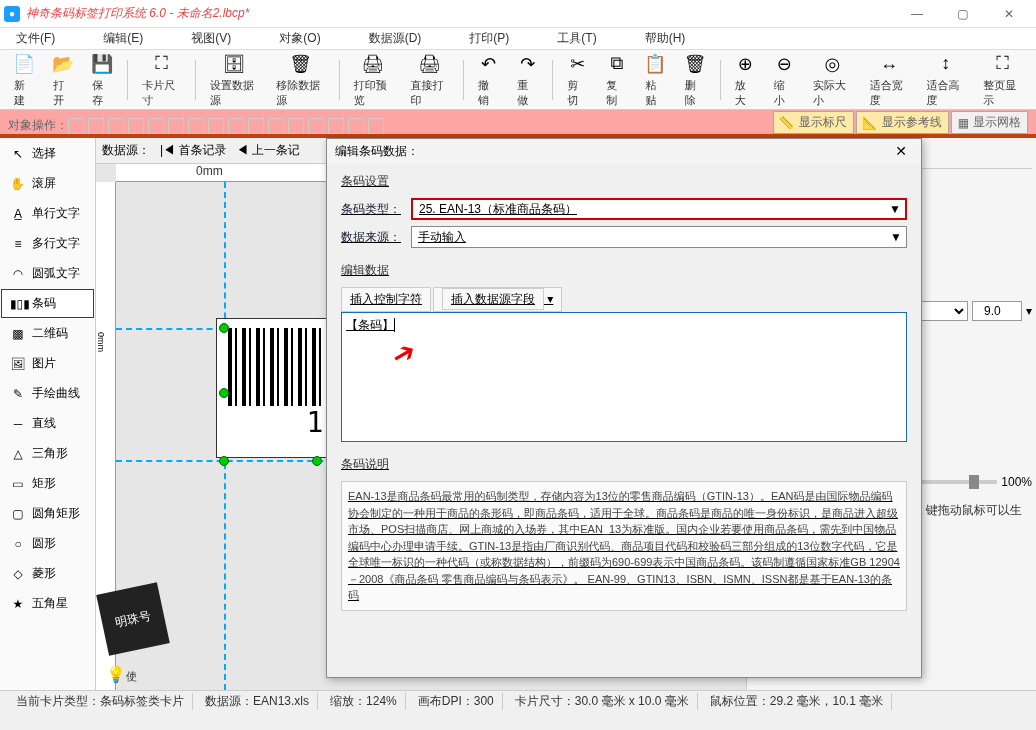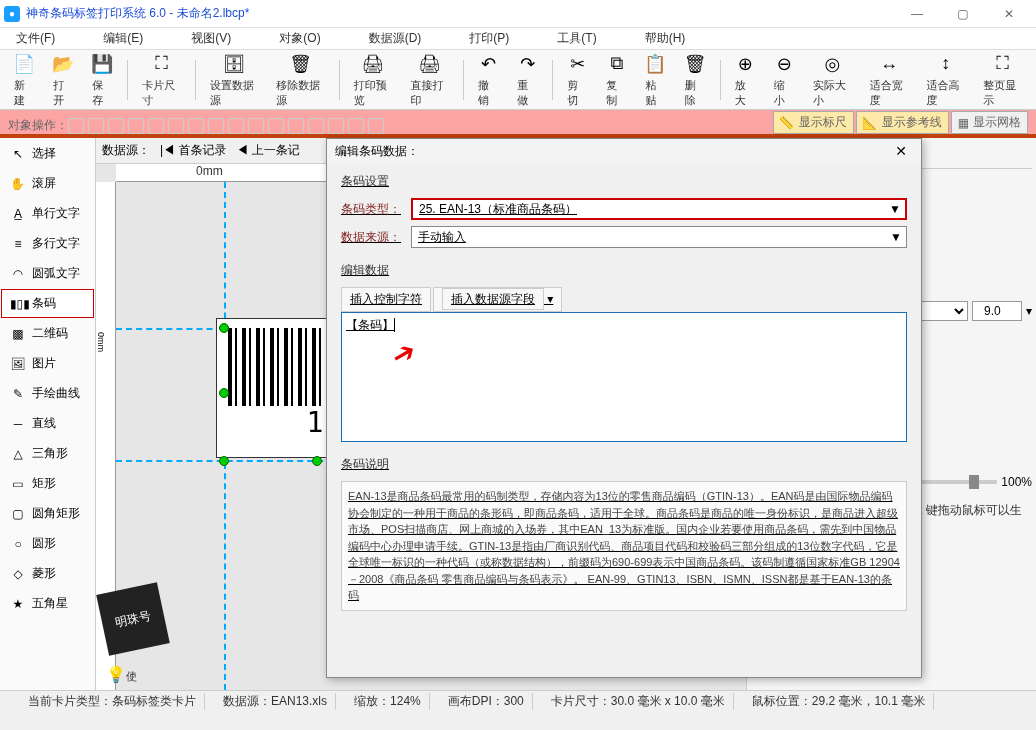--- a/index.html
+++ b/index.html
@@ -1,19 +1,19 @@
 <!DOCTYPE html>
 <html><head>
 <meta charset="utf-8">
 <style>
 *{box-sizing:border-box;margin:0;padding:0;font-family:"Microsoft YaHei","SimSun",sans-serif;font-size:12px;}
 body{background:#f0f0f0;width:1036px;height:730px;overflow:hidden;position:relative;}
 .titlebar{height:28px;background:#fff;display:flex;align-items:center;padding:0 4px;border-bottom:1px solid #e0e0e0;}
 .titlebar .logo{width:16px;height:16px;background:#1a9fff;border-radius:3px;margin-right:6px;display:inline-flex;align-items:center;justify-content:center;color:#fff;font-size:10px;}
-.titlebar .title{flex:1;color:#1d4ed8;}
+.titlebar .title{flex:1;color:#ef4444;font-style:italic;}
 .titlebar .winbtn{width:46px;height:28px;display:flex;align-items:center;justify-content:center;color:#666;}
 .menubar{height:22px;background:#fff;display:flex;align-items:center;padding:0 8px;border-bottom:1px solid #ddd;gap:32px;}
 .menubar span{padding:2px 8px;color:#333;}
 .maintb{height:60px;background:#f8f8f8;display:flex;align-items:center;padding:4px 6px;border-bottom:1px solid #ccc;gap:2px;}
 .tbbtn{display:flex;flex-direction:column;align-items:center;padding:2px 8px;min-width:36px;}
 .tbbtn .ico{width:24px;height:24px;display:flex;align-items:center;justify-content:center;font-size:18px;}
 .tbbtn .lbl{font-size:11px;color:#333;margin-top:2px;}
 .tbsep{width:1px;height:40px;background:#ccc;margin:0 4px;}
 .subtb{height:28px;background:#fca5a5;display:flex;align-items:flex-end;padding:0 8px;border-bottom:4px solid #c2410c;color:#666;}
 .subtb .right{margin-left:auto;display:flex;gap:2px;}
@@ -32,30 +32,30 @@
 .guide-v{position:absolute;top:44px;bottom:0;border-left:2px dashed #0af;}
 .guide-h{position:absolute;left:20px;right:0;border-top:2px dashed #0af;}
 .handle{width:10px;height:10px;background:#0c0;border:1px solid #060;border-radius:50%;position:absolute;}
 .barcodeobj{position:absolute;left:132px;top:190px;width:180px;}
 .bars{height:78px;background:repeating-linear-gradient(90deg,#000 0 4px,#fff 4px 7px,#000 7px 9px,#fff 9px 14px);}
 .bnum{font-size:28px;font-family:monospace;letter-spacing:6px;text-align:center;}
 .rightpanel{width:290px;background:#f5f5f5;border-left:1px solid #ccc;padding:4px;}
 .rightpanel .row{display:flex;align-items:center;margin:4px 0;gap:4px;}
 .rightpanel .tabhdr{display:flex;border-bottom:1px solid #ccc;}
 .rightpanel .tabhdr span{padding:4px 12px;border:1px solid #ccc;border-bottom:none;background:#fff;}
-.statusbar{height:22px;background:#f0f0f0;border-top:1px solid #ccc;display:flex;align-items:center;padding:0 20px;gap:10px;font-size:11px;color:#333;}
+.statusbar{height:22px;background:#f0f0f0;border-top:1px solid #ccc;display:flex;align-items:center;padding:0 8px;gap:4px;font-size:11px;color:#333;}
 .statusbar .seg{padding:0 8px;border-right:1px solid #ccc;}
 .dialog{position:absolute;left:326px;top:138px;width:596px;height:540px;background:#f0f0f0;border:1px solid #888;box-shadow:2px 2px 8px rgba(0,0,0,.3);}
 .dlgtitle{height:24px;display:flex;align-items:center;padding:0 8px;background:#f4f4f4;}
 .dlgtitle .x{margin-left:auto;font-size:14px;padding:0 6px;}
 .dlgbody{padding:10px 14px;}
 .grp{margin-bottom:14px;text-decoration:underline;}
 .grptitle{color:#333;margin-bottom:8px;}
 .frow{display:flex;align-items:center;margin:6px 0;}
-.frow label{width:70px;color:#7f1d1d;}
+.frow label{width:70px;color:#0f172a;}
 .combo{flex:1;height:22px;border:1px solid #888;background:#fff;padding:0 6px;display:flex;align-items:center;position:relative;}
 .combo.hl{border:2px solid #c00;}
 .combo .arr{position:absolute;right:4px;}
 .editbox{border:1px solid #1a6db3;background:#fff;height:130px;padding:4px;position:relative;}
 .editbar{display:flex;gap:2px;}
 .editbar span{padding:3px 8px;border:1px solid #ccc;background:#f8f8f8;}
 .desc{border:1px solid #ccc;background:#fafafa;padding:6px;font-size:11px;line-height:1.5;color:#444;height:130px;overflow:hidden;}
 .dlgbtns{position:absolute;bottom:10px;right:14px;display:flex;gap:8px;}
 .dlgbtns button{width:76px;height:24px;border:1px solid #888;background:#f0f0f0;}
 .arrow-red{position:absolute;left:50px;top:24px;color:#e00;font-size:28px;transform:rotate(-30deg);}

